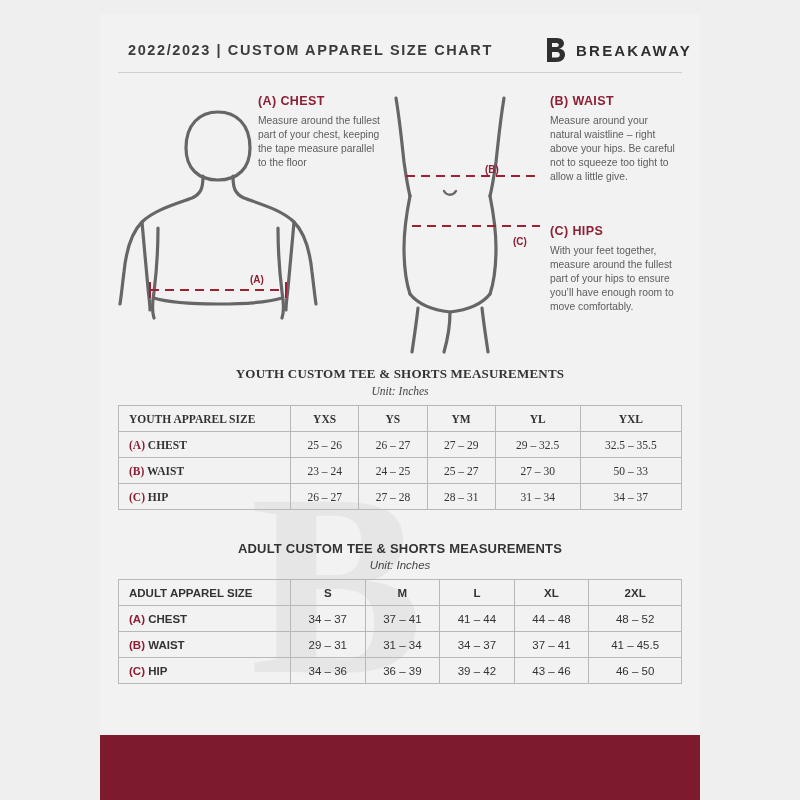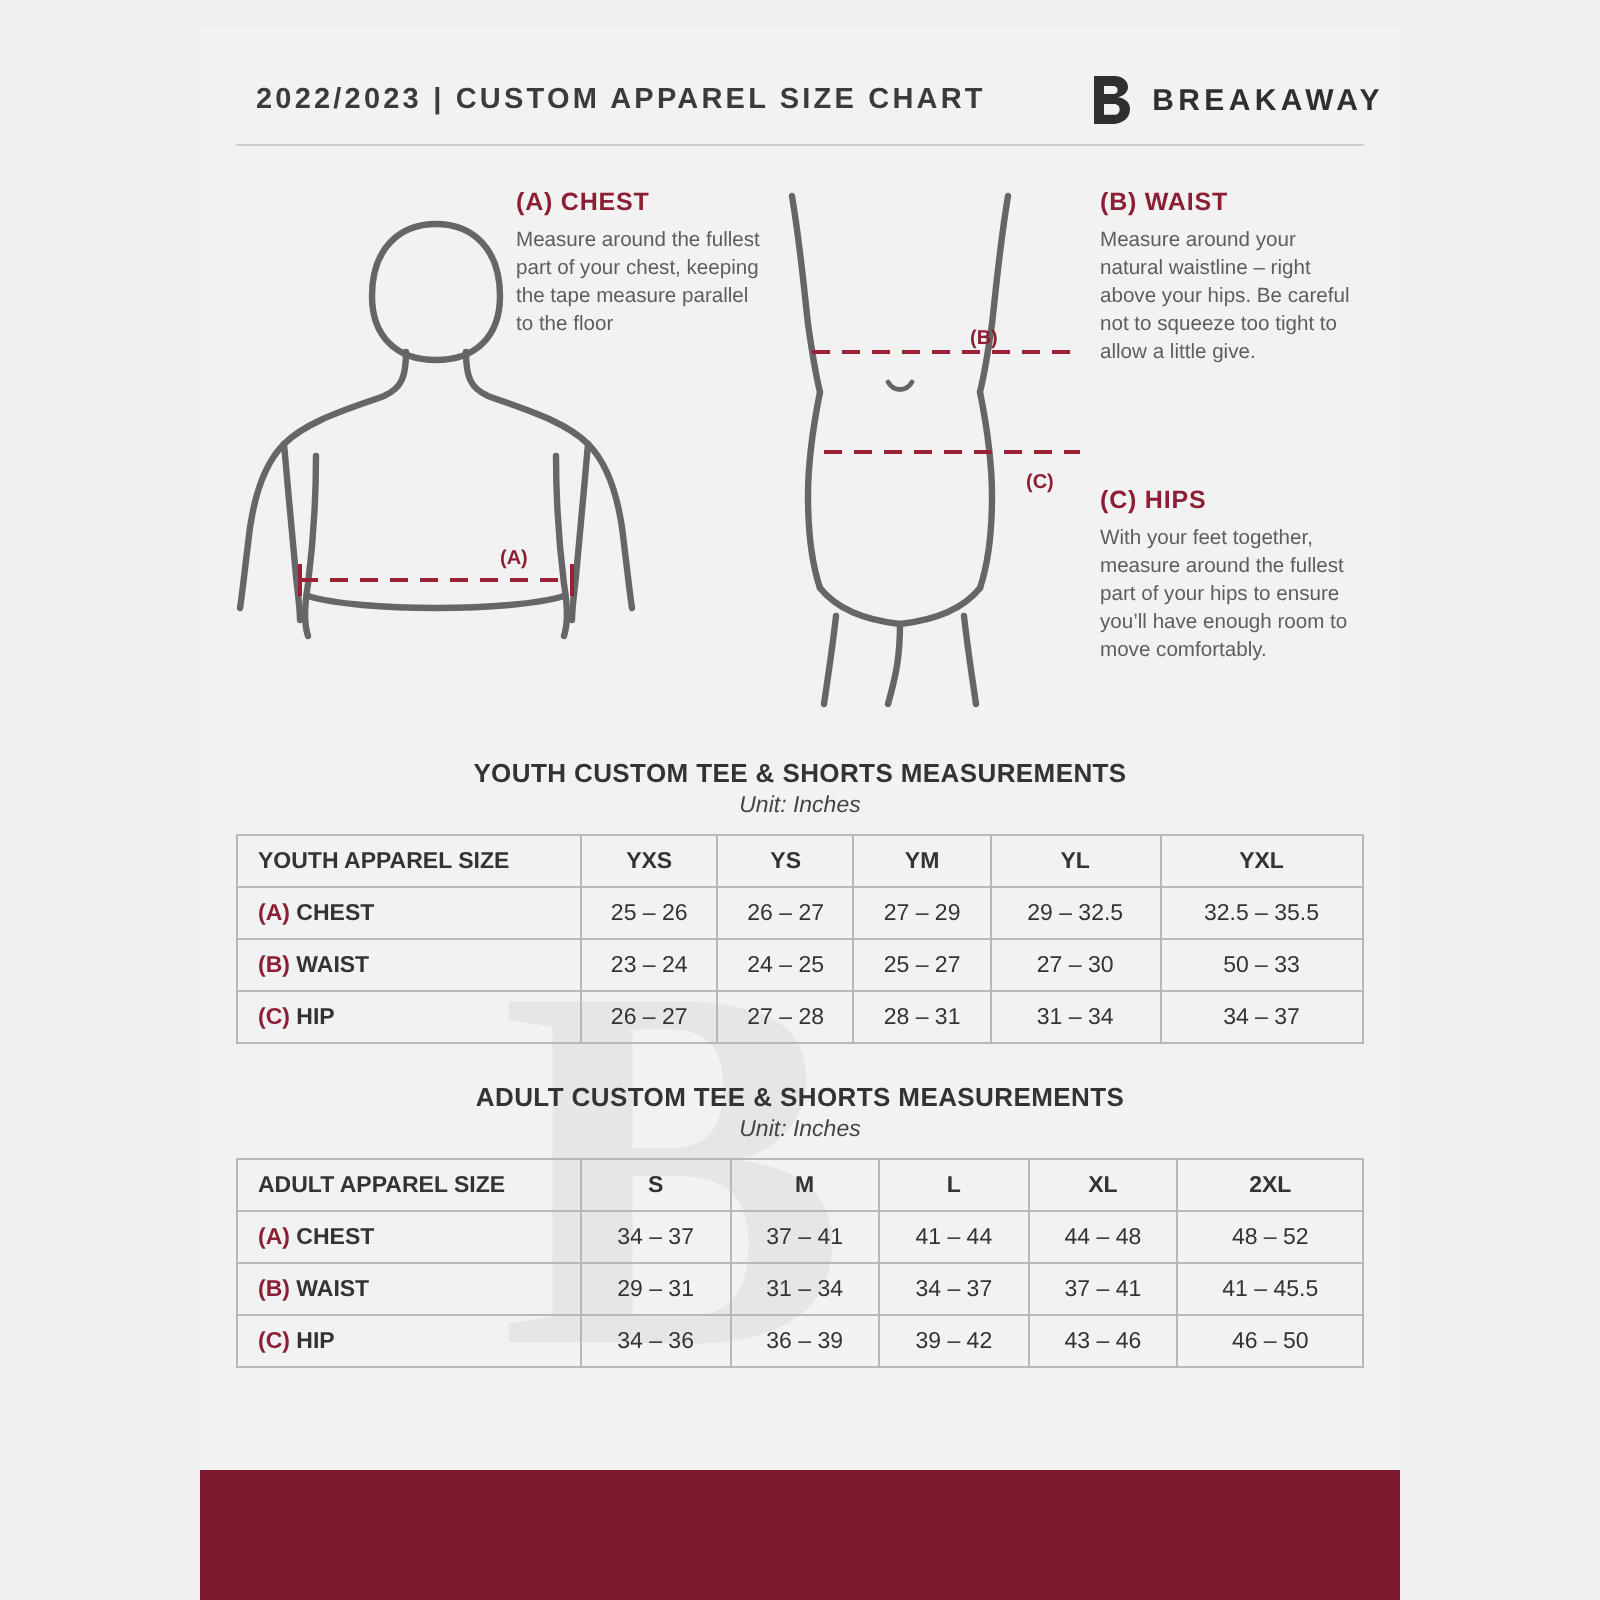--- a/index.html
+++ b/index.html
@@ -109,21 +109,21 @@
     letter-spacing: 0.4px;
     margin-bottom: 6px;
   }
   .callout-body {
     color: #5d5d5d;
     font-size: 10.3px;
     line-height: 14px;
   }
   .c-chest { left: 158px; top: 18px; }
   .c-waist { left: 450px; top: 18px; }
-  .c-hips  { left: 450px; top: 167px; }
+  .c-hips  { left: 450px; top: 148px; }
 
   .marker {
     position: absolute;
     color: #8c1f33;
     font-weight: bold;
     font-size: 10px;
   }
 
   
   .tbl-block { position: absolute; left: 0; width: 600px; }
@@ -260,21 +260,21 @@
         <div class="callout-title">(B) WAIST</div>
         <div class="callout-body">Measure around your natural waistline – right above your hips. Be careful not to squeeze too tight to allow a little give.</div>
       </div>
 
       <div class="callout c-hips">
         <div class="callout-title">(C) HIPS</div>
         <div class="callout-body">With your feet together, measure around the fullest part of your hips to ensure you’ll have enough room to move comfortably.</div>
       </div>
     </div>
 
-    <div class="tbl-block" style="top:365px;">
+    <div class="tbl-block" style="top:352px;font-family:Liberation Serif, serif;">
       <div class="tbl-title">YOUTH CUSTOM TEE &amp; SHORTS MEASUREMENTS</div>
       <div class="tbl-unit">Unit: Inches</div>
       <table>
         <colgroup>
             <col class="c0">
             <col>
             <col>
             <col>
             <col>
             <col>

